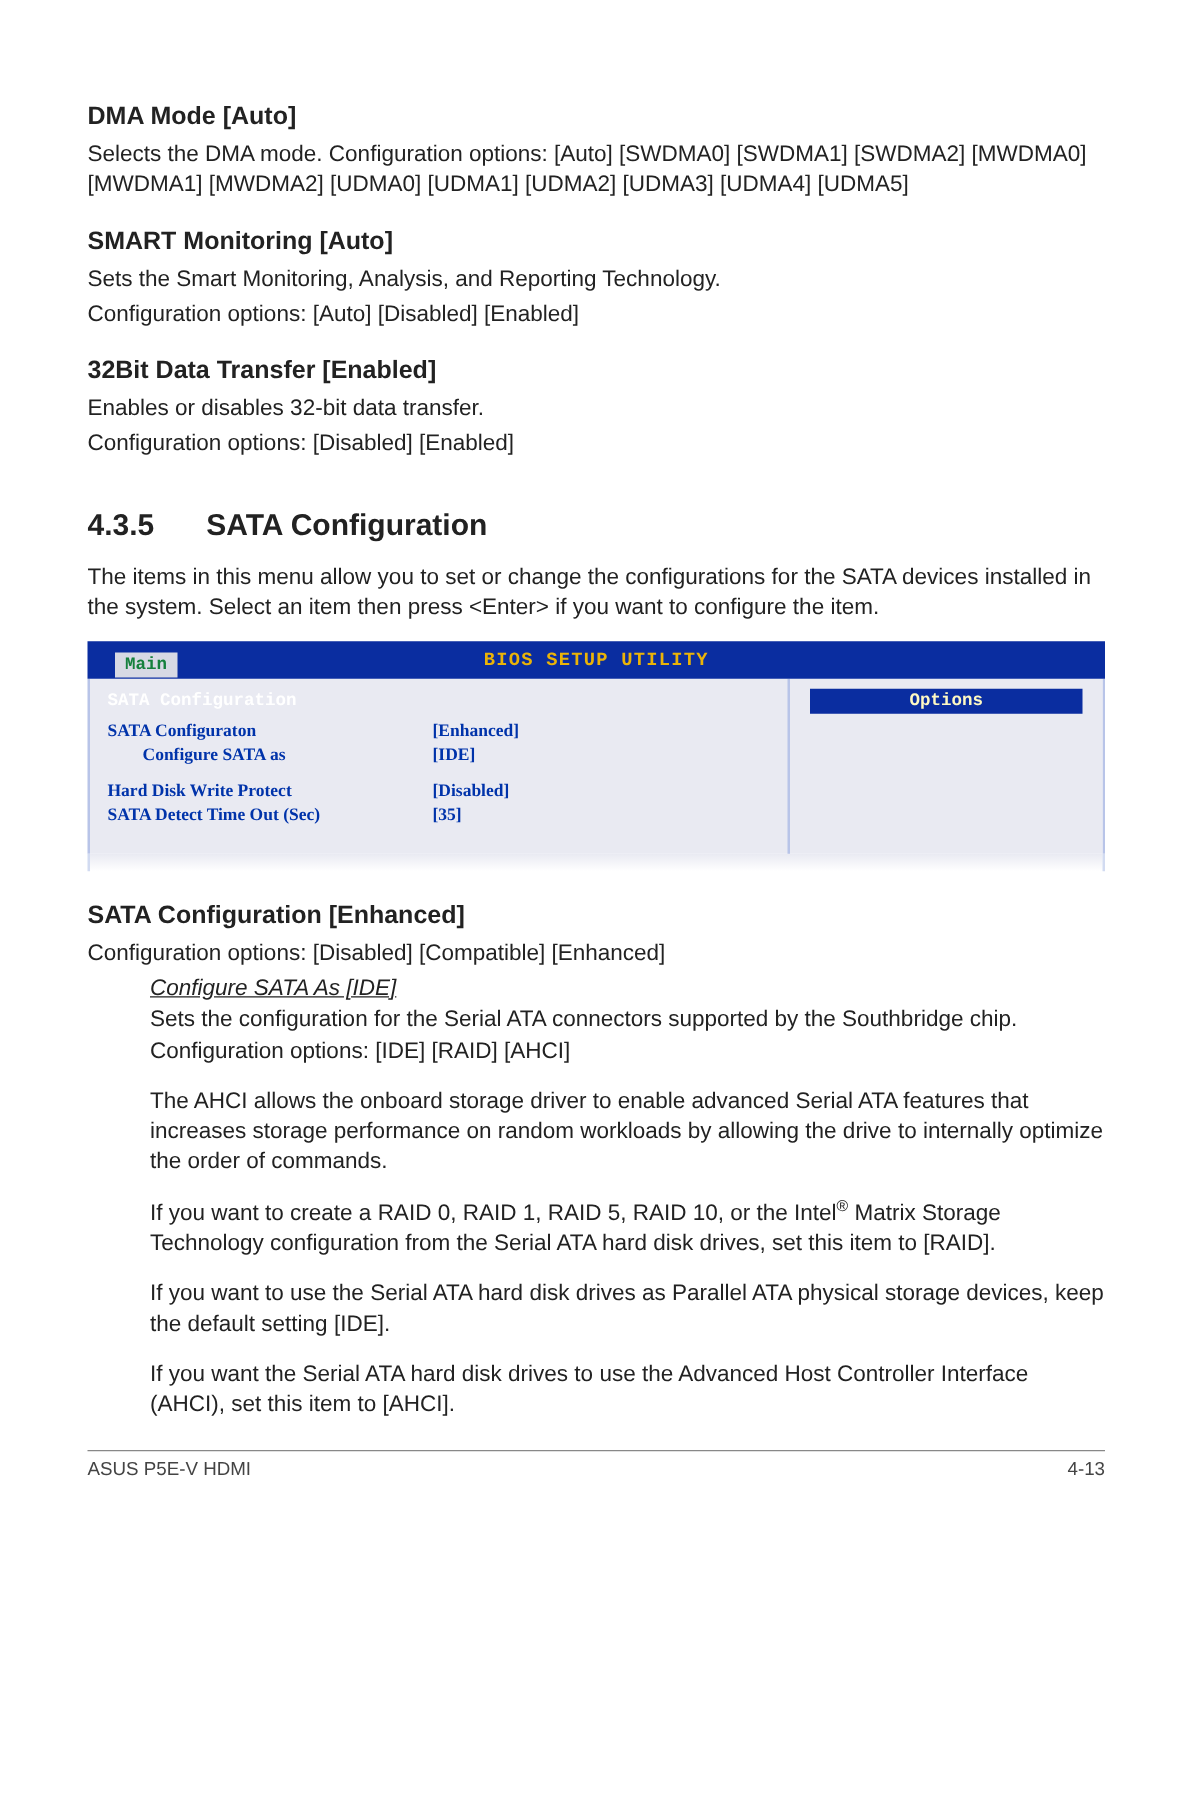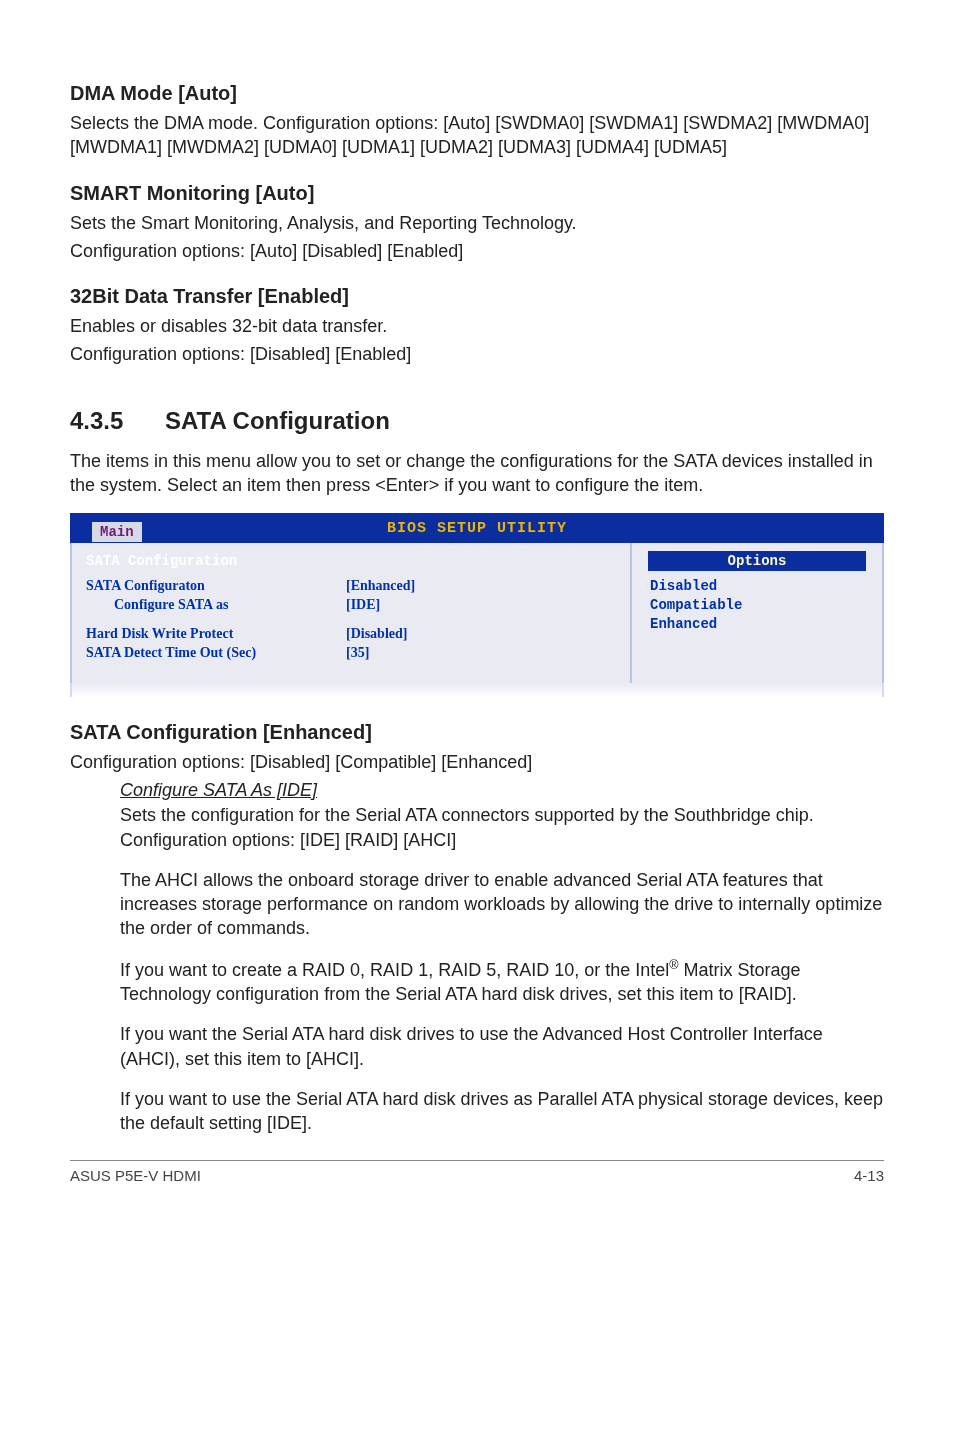--- a/index.html
+++ b/index.html
@@ -4,21 +4,21 @@
   <style>
     * { box-sizing: border-box; margin: 0; padding: 0; }
     body { font-family: Arial, Helvetica, sans-serif; background: #fff; color: #222; width: 954px; padding: 60px 70px 20px 70px; }
     h3.section-heading { font-size: 20px; font-weight: bold; margin-top: 22px; margin-bottom: 6px; }
     p.body-text { font-size: 18px; line-height: 1.35; margin-bottom: 4px; }
     h2.numbered { font-size: 24px; font-weight: bold; margin-top: 40px; margin-bottom: 14px; }
     h2.numbered .num { display: inline-block; width: 95px; }
     .bios-box { margin-top: 16px; margin-bottom: 24px; position: relative; }
     .bios-top { background: #0a2da0; color: #fff; height: 30px; display: flex; align-items: center; justify-content: center; position: relative; }
     .bios-title { font-family: "Courier New", monospace; font-size: 15px; font-weight: bold; color: #eab308; letter-spacing: 1px; }
-    .bios-tab { position: absolute; left: 22px; bottom: 1px; background: #d7d9e4; color: #701a75; font-family: "Courier New", monospace; font-size: 14px; font-weight: bold; padding: 2px 8px; }
+    .bios-tab { position: absolute; left: 22px; bottom: 1px; background: #d7d9e4; color: #15803d; font-family: "Courier New", monospace; font-size: 14px; font-weight: bold; padding: 2px 8px; }
     .bios-bottom { display: flex; border-left: 2px solid #b8c4e8; border-right: 2px solid #b8c4e8; }
     .bios-left { flex: 1; background: #e9eaf2; padding: 8px 14px 20px 14px; border-right: 2px solid #b8c4e8; }
     .bios-right { width: 250px; background: #e9eaf2; padding: 8px 12px 20px 12px; }
     .bios-row { display: flex; font-family: Liberation Serif, serif; font-size: 14px; color: #0033aa; font-weight: bold; line-height: 1.35; }
     .bios-row .label { flex: 0 0 260px; }
     .bios-row .val { flex: 1; }
     .bios-row.indent .label { padding-left: 28px; }
     .bios-header-label { color: #fff; font-family: "Courier New", monospace; font-size: 14px; font-weight: bold; padding: 2px 0 8px 0; display: block; }
     .options-badge { background: #0a2da0; color: #fef9c3; font-family: "Courier New", monospace; font-size: 14px; font-weight: bold; text-align: center; padding: 2px 6px; margin: 0 4px 6px 4px; }
     .option-item { font-family: "Courier New", monospace; font-size: 14px; font-weight: bold; color: #0033aa; line-height: 1.35; padding-left: 6px; }
@@ -73,46 +73,41 @@
             <span class="val">[Disabled]</span>
           </div>
           <div class="bios-row">
             <span class="label">SATA Detect Time Out (Sec)</span>
             <span class="val">[35]</span>
           </div>
         </div>
     </div>
     <div class="bios-right">
       <div class="options-badge">Options</div>
-      <div id="bios-options">
-          <div class="option-item">Disabled</div>
-          <div class="option-item">Compatiable</div>
-          <div class="option-item">Enhanced</div>
-        </div>
     </div>
   </div>
   <div class="bios-fade"></div>
 </div>
 
 <h3 class="section-heading" style="margin-top:8px;">SATA Configuration [Enhanced]</h3>
 <p class="body-text">Configuration options: [Disabled] [Compatible] [Enhanced]</p>
 
 <div class="indent-block">
   <span class="under-italic">Configure SATA As [IDE]</span>
   <p class="para" style="margin-bottom:16px;">Sets the configuration for the Serial ATA connectors supported by the Southbridge chip. Configuration options: [IDE] [RAID] [AHCI]</p>
 
   <p class="para">The AHCI allows the onboard storage driver to enable advanced Serial ATA features that increases storage performance on random workloads by allowing the drive to internally optimize the order of commands.</p>
 
   <p class="para">
     <span>If you want to create a RAID 0, RAID 1, RAID 5, RAID 10, or the Intel</span><span class="sup">®</span><span> Matrix Storage Technology configuration from the Serial ATA hard disk drives, set this item to [RAID].</span>
   </p>
 
+  <p class="para">If you want to use the Serial ATA hard disk drives as Parallel ATA physical storage devices, keep the default setting [IDE].</p>
+
   <p class="para">If you want the Serial ATA hard disk drives to use the Advanced Host Controller Interface (AHCI), set this item to [AHCI].</p>
-
-  <p class="para">If you want to use the Serial ATA hard disk drives as Parallel ATA physical storage devices, keep the default setting [IDE].</p>
 </div>
 
 <div class="footer">
   <div class="footer-line">
     <span>ASUS P5E-V HDMI</span>
     <span>4-13</span>
   </div>
 </div>
 
 </body></html>

